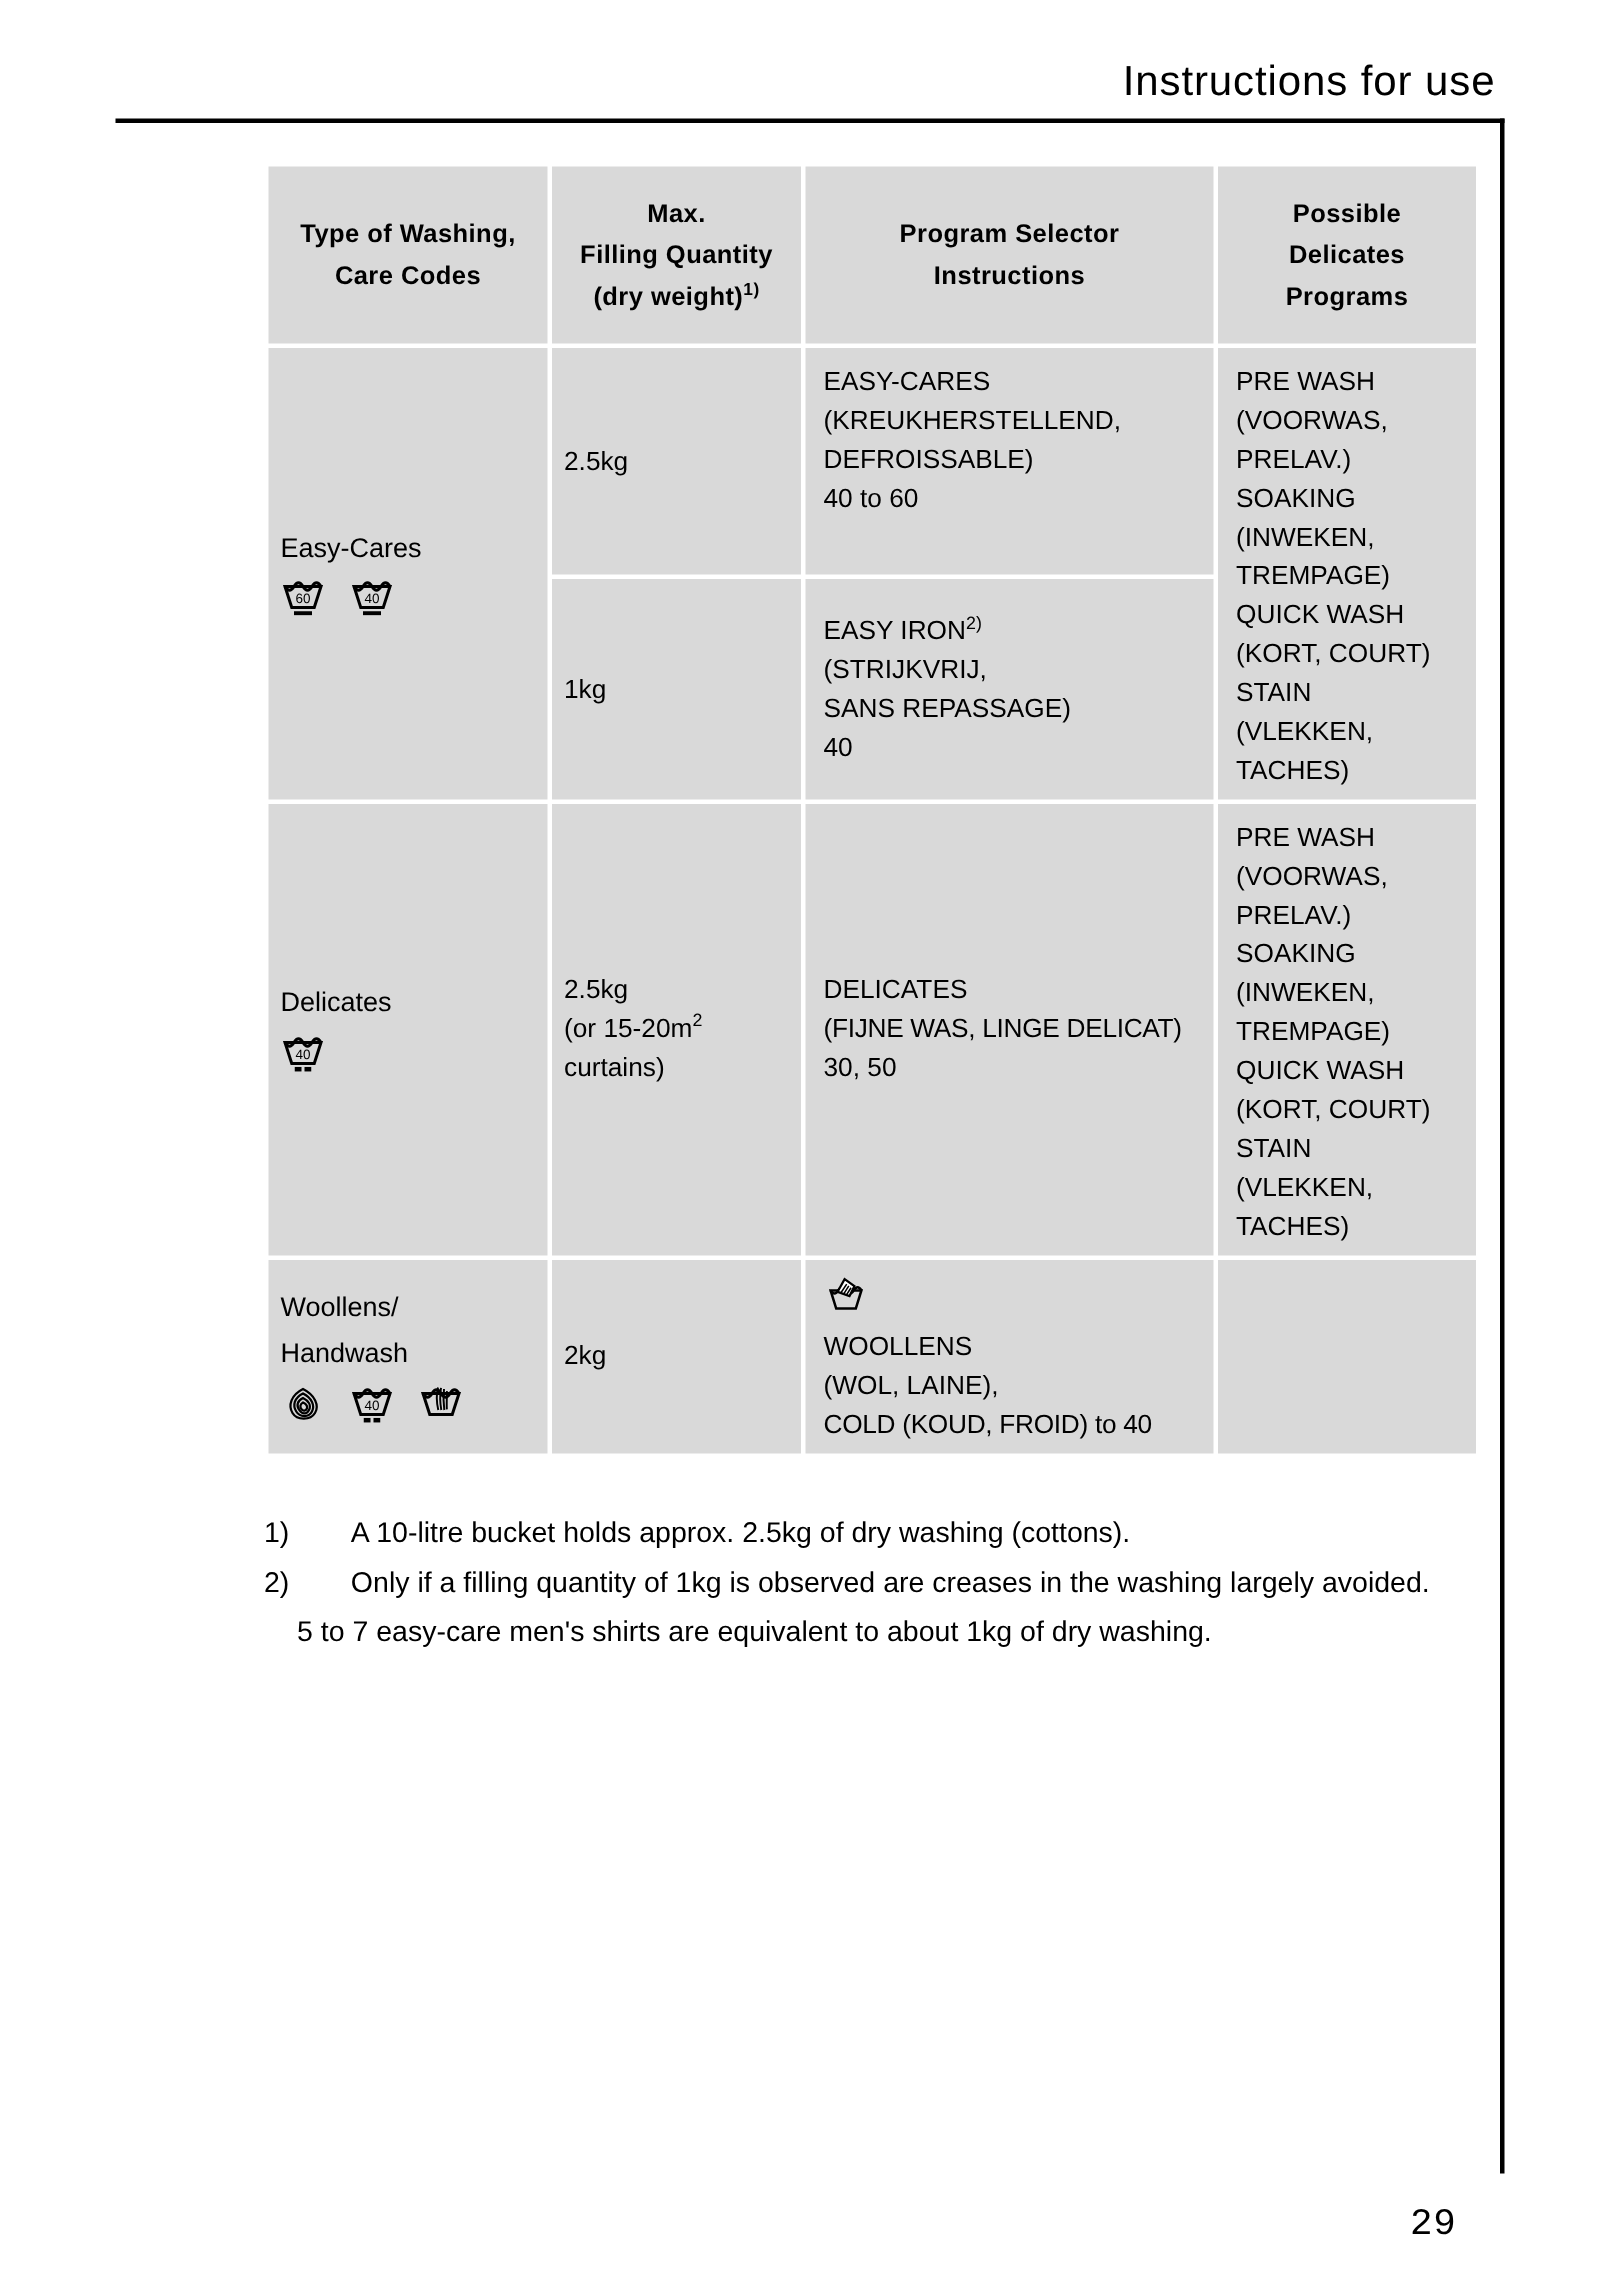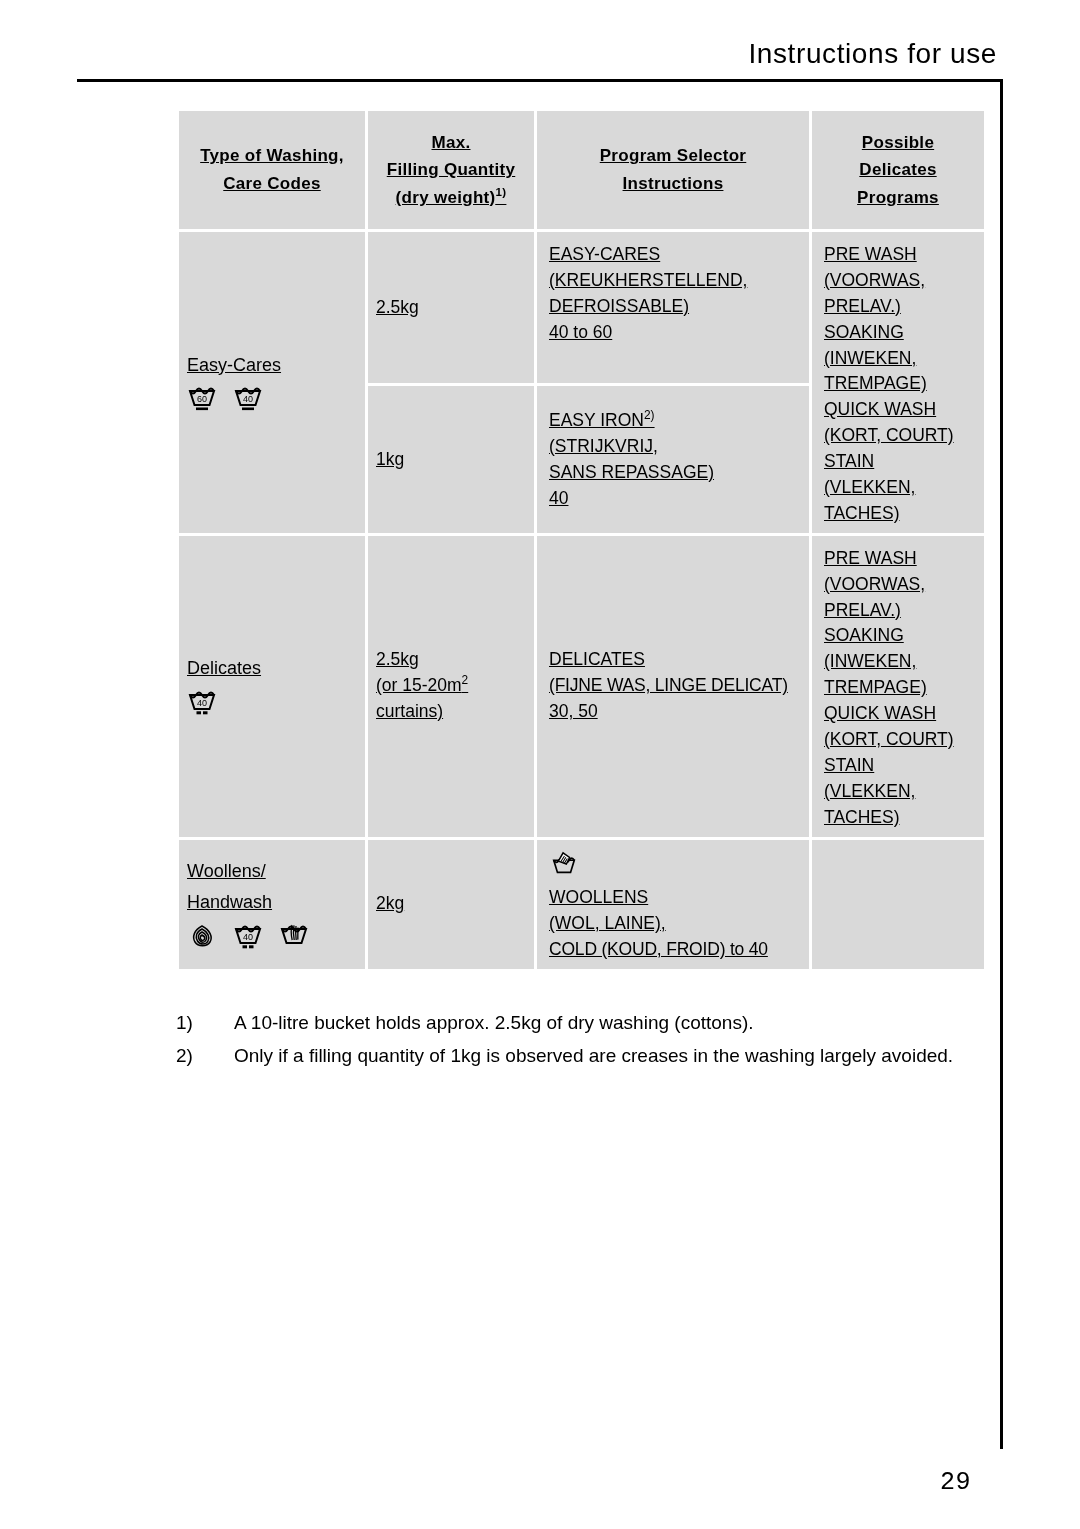--- a/index.html
+++ b/index.html
@@ -56,21 +56,20 @@
     letter-spacing: 0.5px;
     font-family: Liberation Mono, monospace;
   }
 
   
   .table-wrap {
     position: absolute;
     left: 176px;
     top: 108px;
     width: 796px;
-    text-decoration: underline;
   }
   .wtable {
     width: 796px;
     border-collapse: separate;
     border-spacing: 3px 3px;
     table-layout: fixed;
   }
   .wtable td {
     background: #d9d9d9;
     vertical-align: middle;
@@ -330,15 +329,16 @@
 
 <div class="notes">
   <div class="note">
     <span class="marker">1)</span>
     <span class="body">A 10-litre bucket holds approx. 2.5kg of dry washing (cottons).</span>
   </div>
   <div class="note">
     <span class="marker">2)</span>
     <span class="body">Only if a filling quantity of 1kg is observed are creases in the washing largely avoided.</span>
   </div>
+  <div class="note-sub">5 to 7 easy-care men's shirts are equivalent to about 1kg of dry washing.</div>
 </div>
 
 <div class="page-number">29</div>
 
 </body></html>

